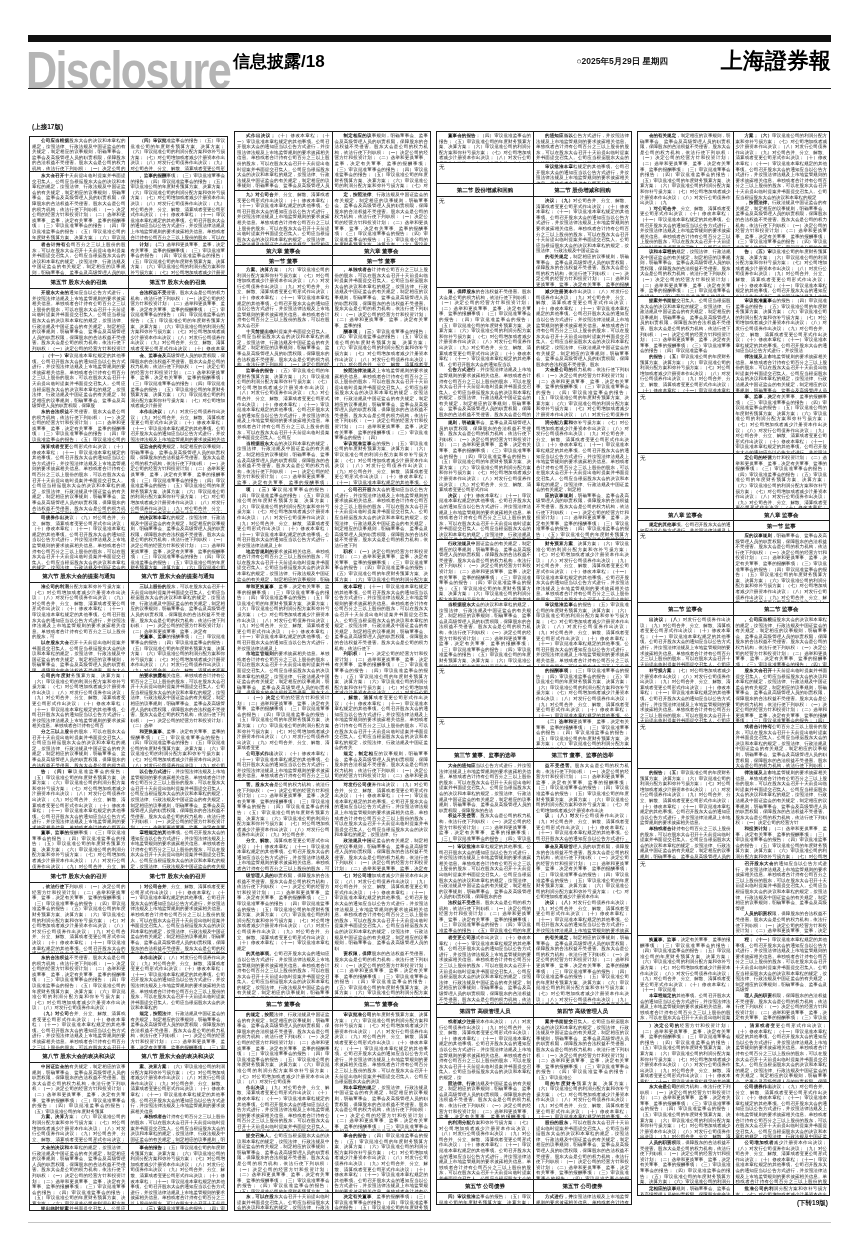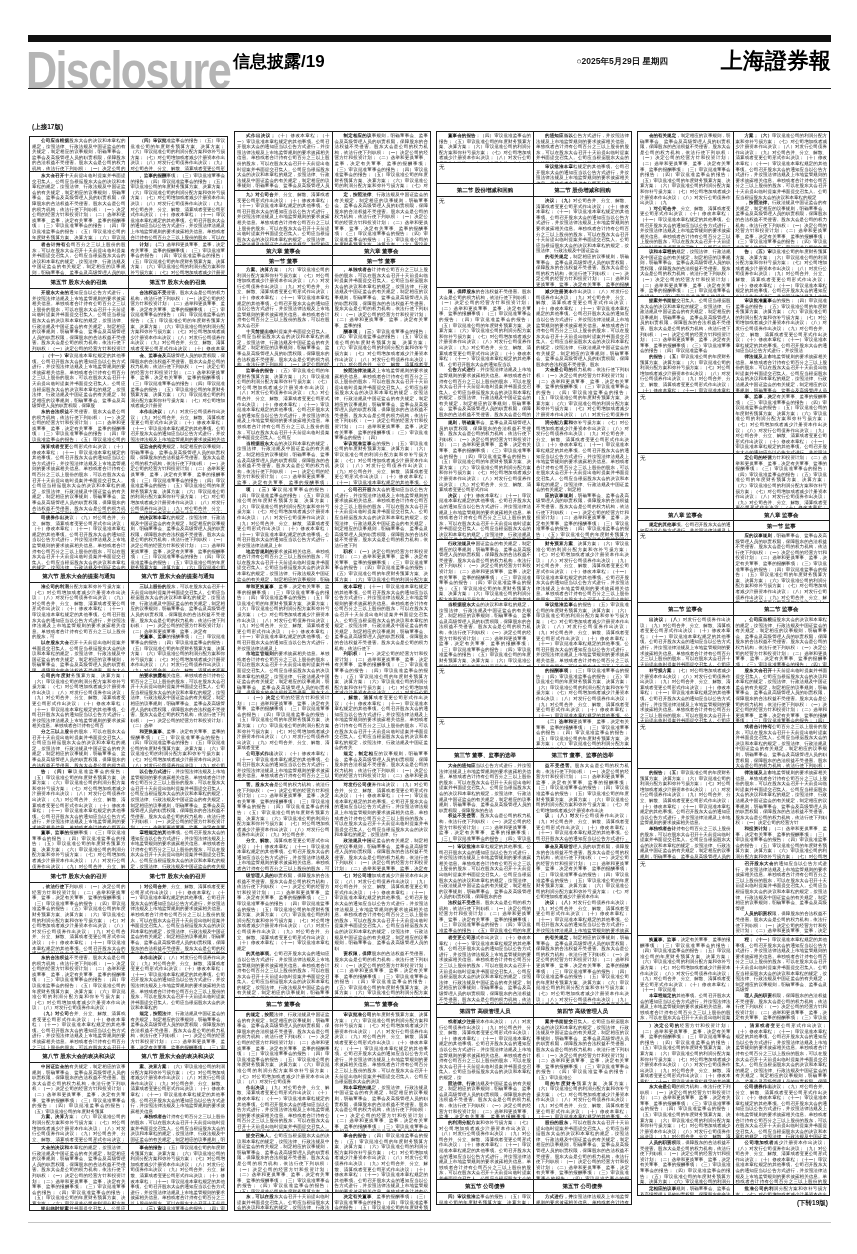--- a/index.html
+++ b/index.html
@@ -53,21 +53,21 @@
     font-weight:bold; font-size:5.5px; line-height:6px; text-align:center; padding:0 2px;
   }
   .cell.none { font-size:5.5px; line-height:7px; text-align:left; }
 </style>
 </head>
 <body>
 
 <div id="page">
   <div id="topbar"></div>
   <div id="brand">Disclosure</div>
-  <div id="section-title">信息披露/19</div>
+  <div id="section-title">信息披露/18</div>
   <div id="dateline">○2025年5月29日 星期四</div>
   <div id="masthead">上海證券報</div>
   <div id="header-rule"></div>
 
   <div id="cont-from">(上接17版)</div>
 
   <div id="tables-root">
       <div class="pair" style="left: 29px; top: 136px; width: 199px; height: 1075px;">
         <div class="row" style="height: 34px;">
           <div class="cell">

